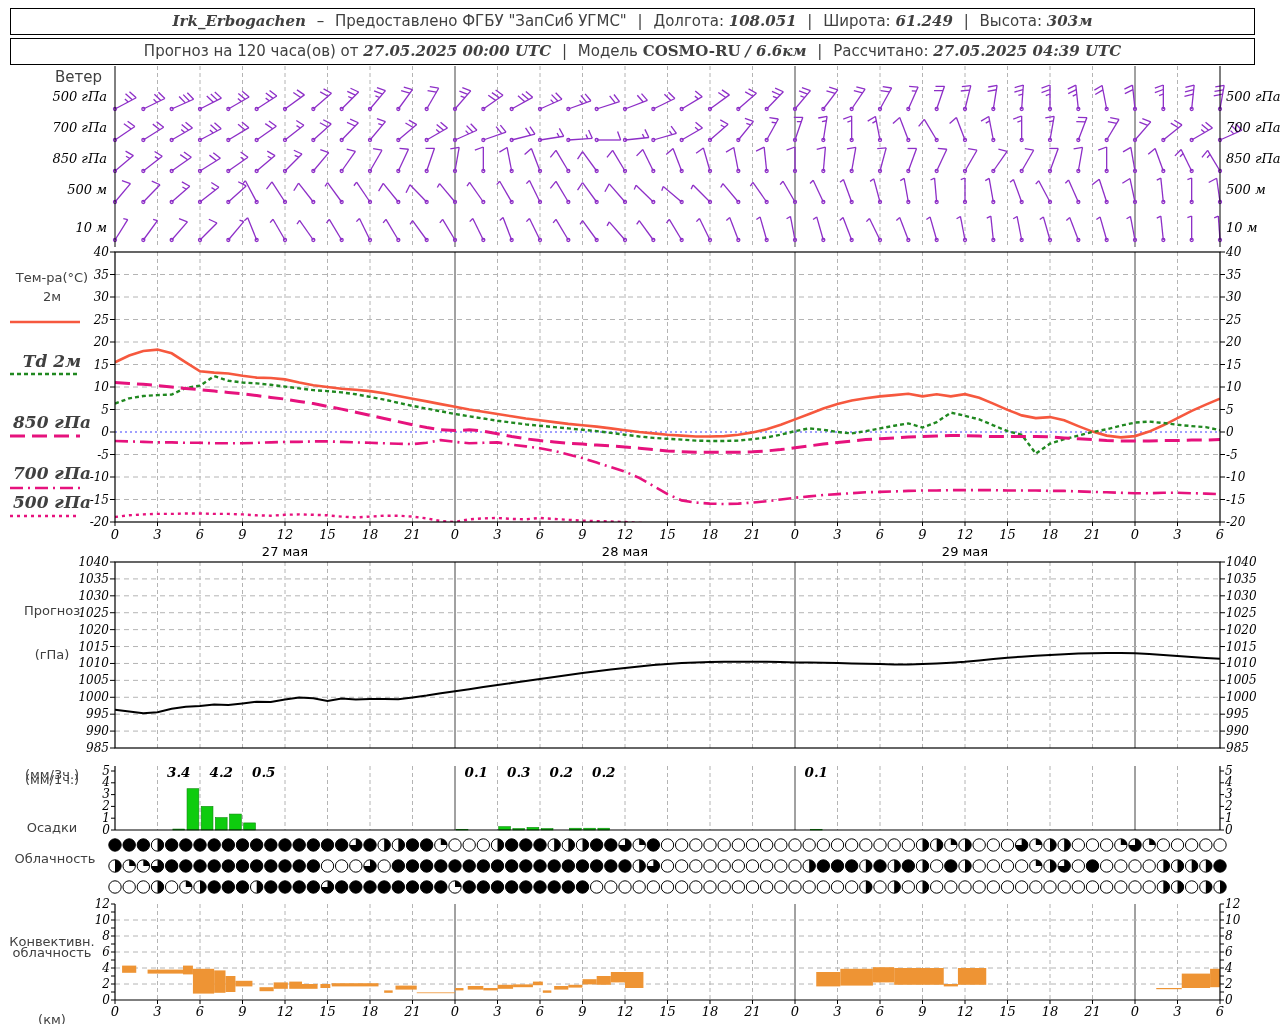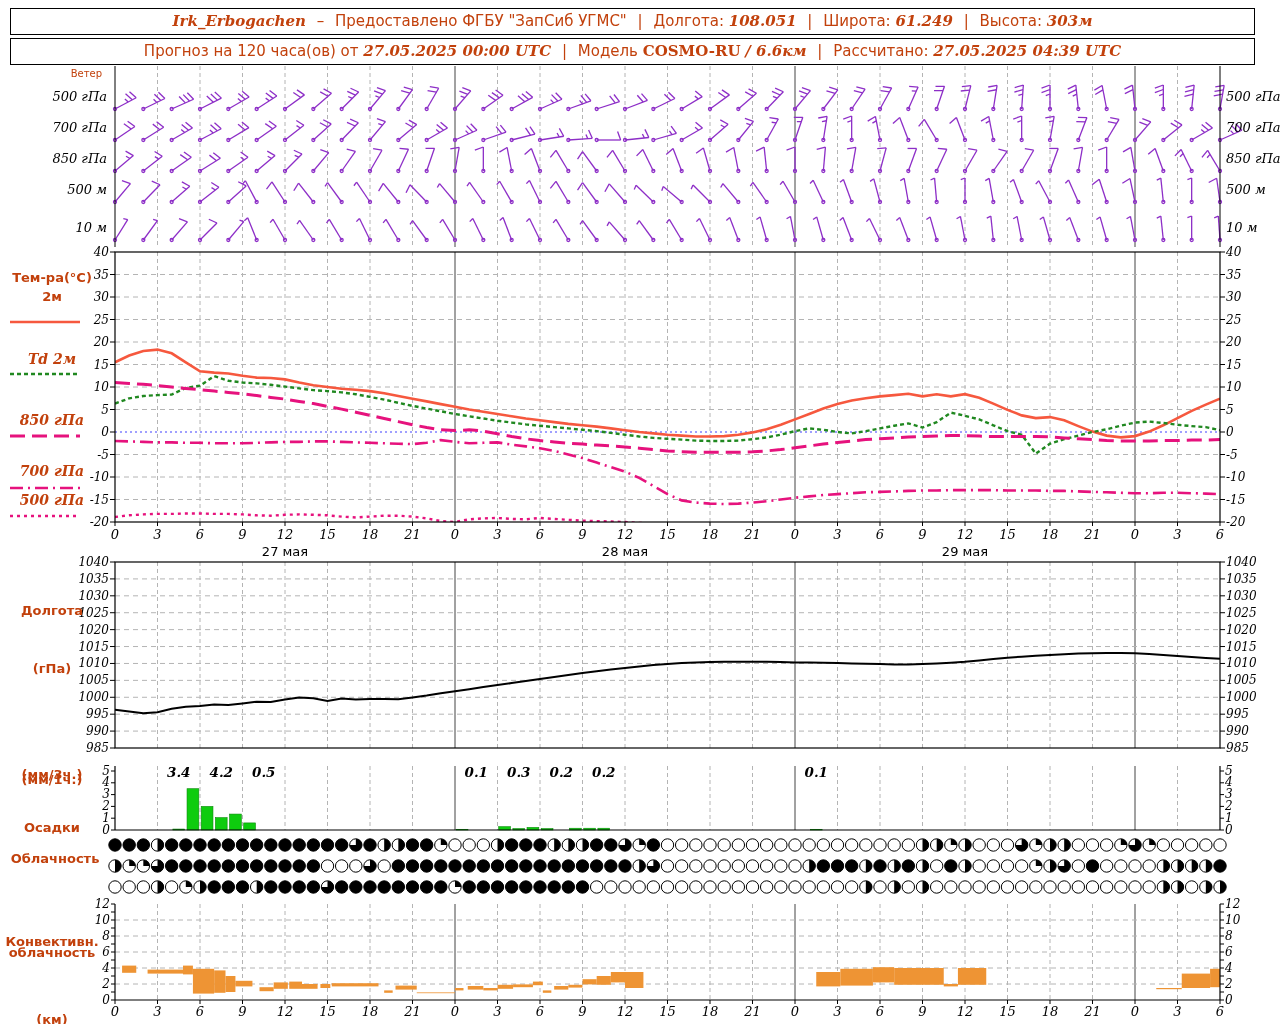--- a/index.html
+++ b/index.html
@@ -1,29 +1,29 @@
 <!DOCTYPE html>
 <html><head>
 <meta charset="utf-8">
 <style>
   html,body{margin:0;padding:0;background:#fff;}
   #page{position:relative;width:1280px;height:1024px;background:#fff;overflow:hidden;
-        font-family:"DejaVu Sans",sans-serif;color:#c2410c;}
+        font-family:"DejaVu Sans",sans-serif;color:#404040;}
   #chart{position:absolute;left:0;top:0;}
   .hdr{position:absolute;left:10px;width:1243px;border:1px solid #000;background:#fff;
        text-align:center;font-size:15px;line-height:24px;white-space:nowrap;}
   #hdr1{top:8px;height:25px;}
   #hdr2{top:38px;height:25px;text-align:center;}
   .it{font-family:"DejaVu Serif",serif;font-style:italic;font-weight:bold;}
   .bd{font-family:"DejaVu Serif",serif;font-weight:bold;}
   .sep{padding:0 6px;}
-  .ptitle{position:absolute;font-size:10px;}
+  .ptitle{position:absolute;font-size:15px;}
   .rgt{text-align:right;}
-  .leg-lbl{position:absolute;font-size:13px;text-align:center;width:96px;left:4px;font-weight:bold;}
-  .leg-it{font-family:"DejaVu Serif",serif;font-style:italic;font-weight:bold;font-size:14px;}
+  .leg-lbl{position:absolute;font-size:13px;text-align:center;width:96px;left:4px;}
+  .leg-it{font-family:"DejaVu Serif",serif;font-style:italic;font-weight:bold;font-size:17px;}
   .leg-sw{position:absolute;left:10px;width:70px;height:8px;}
   svg text.tick{font:italic 12px "DejaVu Serif",serif;}
   svg text.hour{font:italic 13px "DejaVu Serif",serif;}
   svg text.day{font:13px "DejaVu Sans",sans-serif;}
   svg text.lbl3h{font:italic 13.5px "DejaVu Serif",serif;font-weight:bold;}
   svg text.lvl{font:italic 13px "DejaVu Serif",serif;}
 </style>
 </head>
 <body>
 
@@ -2007,22 +2007,22 @@
     </svg>
   <div class="leg-lbl leg-it" style="top:463px;">700 гПа</div>
   <svg class="leg-sw" style="top:484px;">
       <line x1="0" y1="4" x2="70" y2="4" stroke-width="2.6" stroke-dasharray="13,5,2,5" stroke="#e6127d"></line>
     </svg>
   <div class="leg-lbl leg-it" style="top:492px;">500 гПа</div>
   <svg class="leg-sw" style="top:512px;">
       <line x1="0" y1="4" x2="70" y2="4" stroke-width="2.4" stroke-dasharray="3,4" stroke="#e6127d"></line>
     </svg>
 
-  <div class="leg-lbl" style="top:603px;">Долгота</div>
-  <div class="leg-lbl" style="top:661px;">(гПа)</div>
+  <div class="leg-lbl" style="top:603px;">Прогноз</div>
+  <div class="leg-lbl" style="top:647px;">(гПа)</div>
 
   <div class="leg-lbl" style="top:767px;">(мм/3ч.)</div>
   <div class="leg-lbl" style="top:820px;">Осадки</div>
   <div class="leg-lbl" style="top:772px;">(мм/1ч.)</div>
 
   <div class="leg-lbl" style="top:851px;width:102px;">Облачность</div>
 
   <div class="leg-lbl" style="top:922px;margin-top:12px;">Конвективн.</div>
   <div class="leg-lbl" style="top:945px;">облачность</div>
   <div class="leg-lbl" style="top:1012px;">(км)</div>

